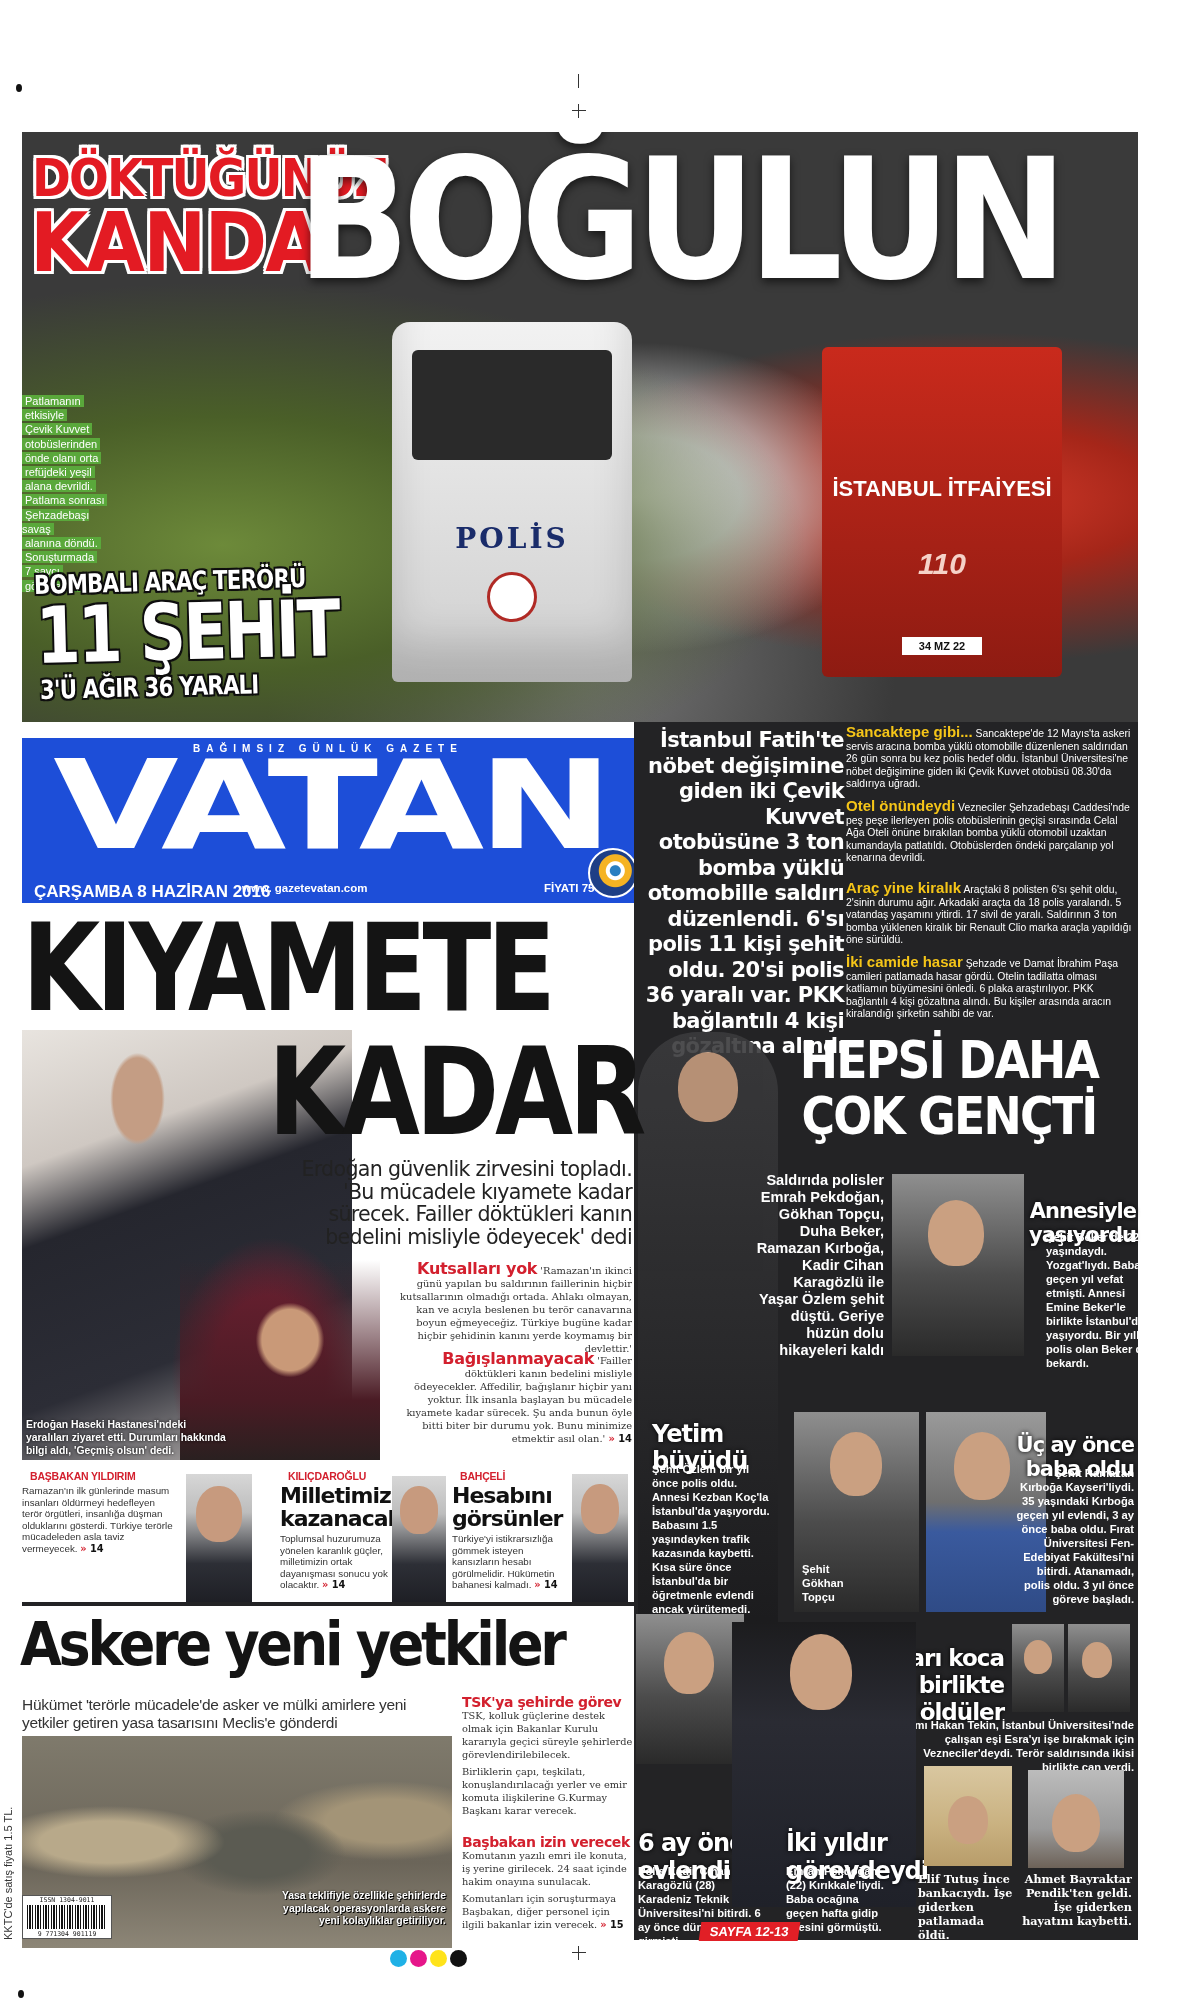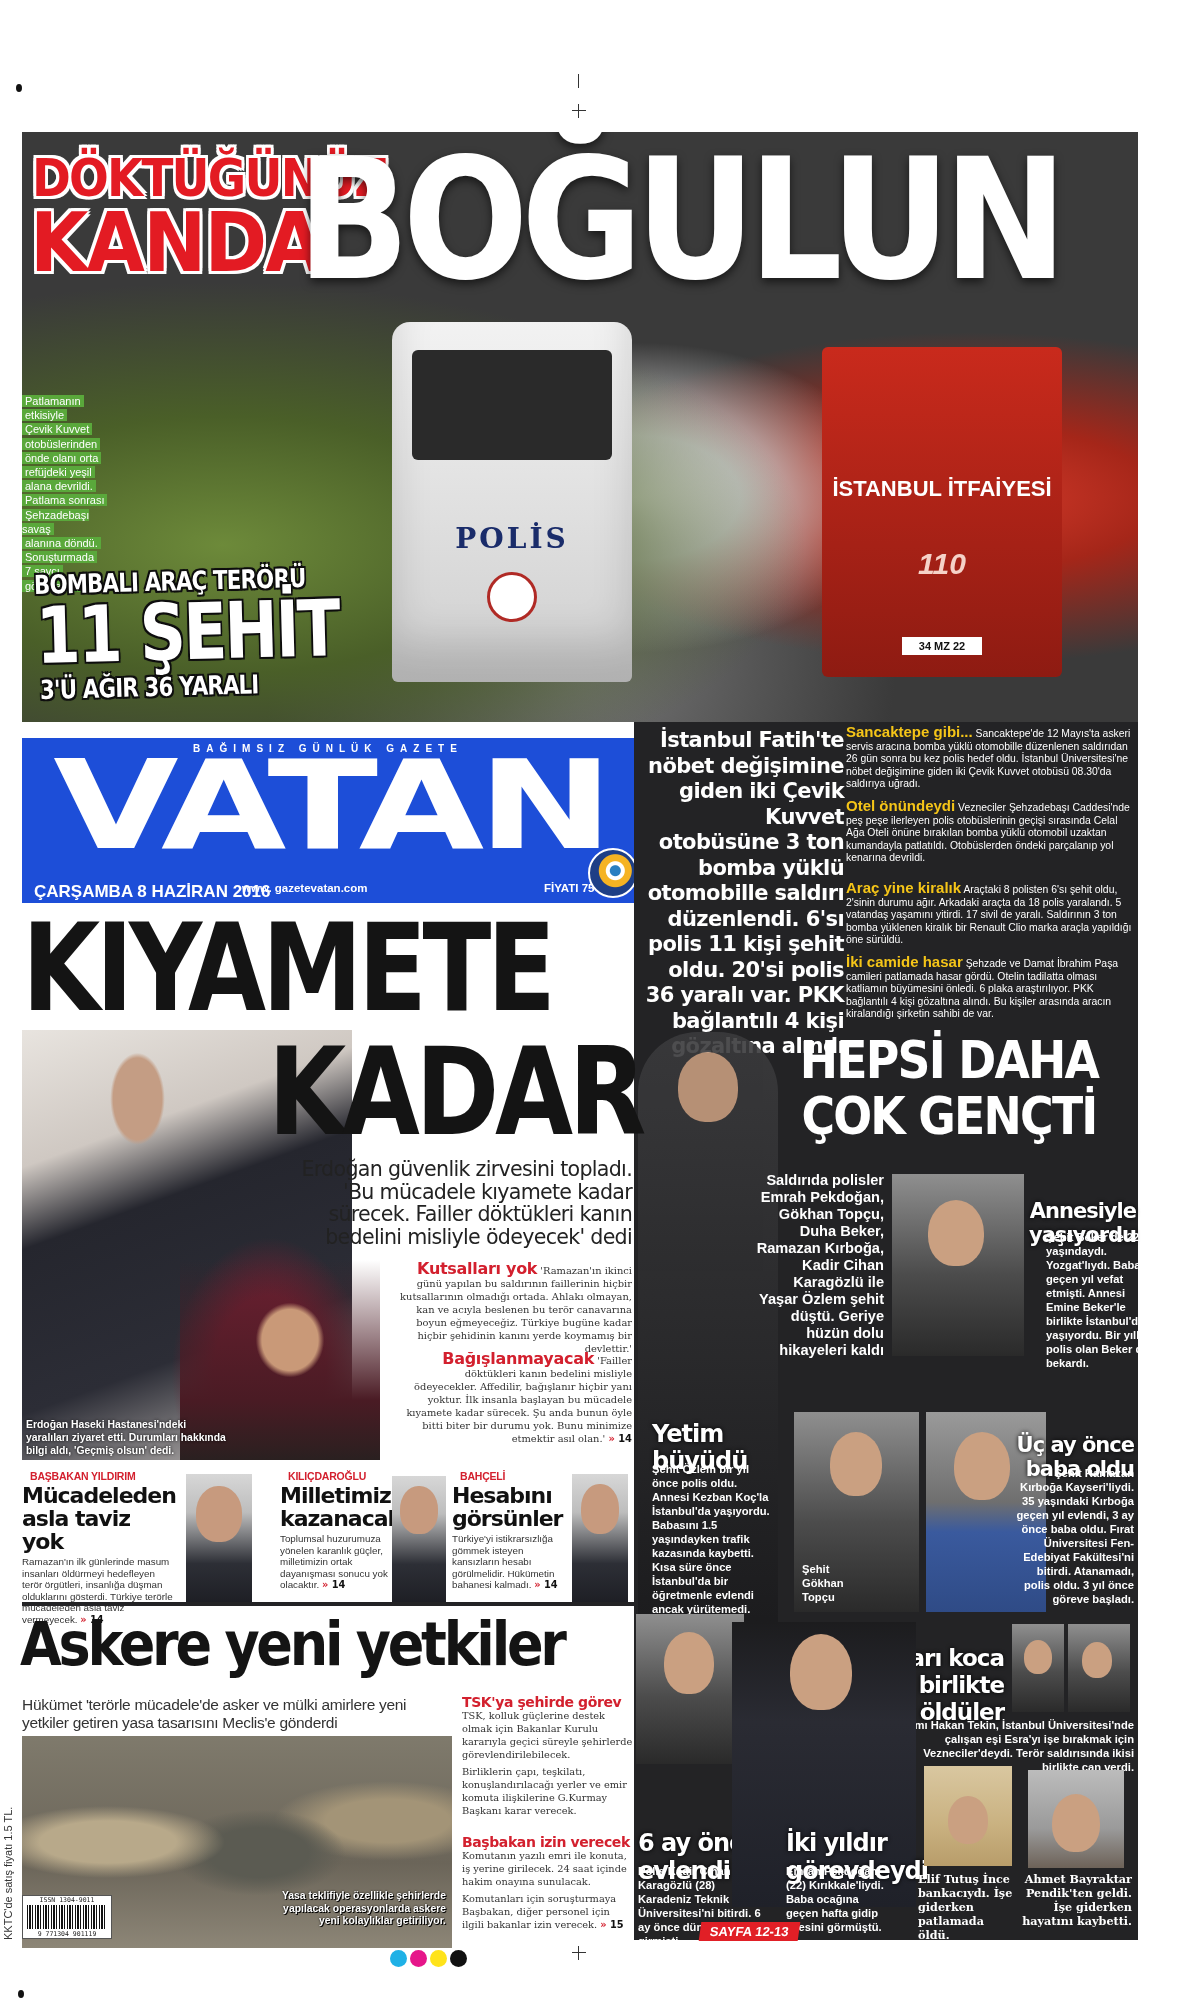--- a/index.html
+++ b/index.html
@@ -293,21 +293,20 @@
   <span>'Ramazan'ın ikinci günü yapılan bu saldırının faillerinin hiçbir kutsallarının olmadığı ortada. Ahlakı olmayan, kan ve acıyla beslenen bu terör canavarına boyun eğmeyeceğiz. Türkiye bugüne kadar hiçbir şehidinin kanını yerde koymamış bir devlettir.'</span>
 </div>
 <div class="abs redrun" style="top:1352px">
   <span class="hd">Bağışlanmayacak</span>
   <span>'Failler döktükleri kanın bedelini misliyle ödeyecekler. Affedilir, bağışlanır hiçbir yanı yoktur. İlk insanla başlayan bu mücadele kıyamete kadar sürecek. Şu anda bunun öyle bitti biter bir durumu yok. Bunu minimize etmektir asıl olan.'</span>
   <span class="ref">» <b>14</b></span>
 </div>
 
 <div class="abs leader" style="left:22px;width:152px">
   <div class="kicker">BAŞBAKAN YILDIRIM</div>
-  <div class="title">Mücadeleden asla taviz yok</div>
   <div class="body"><span>Ramazan'ın ilk günlerinde masum insanları öldürmeyi hedefleyen terör örgütleri, insanlığa düşman olduklarını gösterdi. Türkiye terörle mücadeleden asla taviz vermeyecek.</span> <span class="ref">» <b>14</b></span></div>
 </div>
 <div class="abs leader-photo" style="left:186px;top:1474px;width:66px;height:128px">
   <div class="face" style="left:10px;top:12px;width:46px;height:56px"></div>
 </div>
 
 <div class="abs leader" style="left:280px;width:110px">
   <div class="kicker">KILIÇDAROĞLU</div>
   <div class="title">Milletimiz kazanacak</div>
   <div class="body"><span>Toplumsal huzurumuza yönelen karanlık güçler, milletimizin ortak dayanışması sonucu yok olacaktır.</span> <span class="ref">» <b>14</b></span></div>

